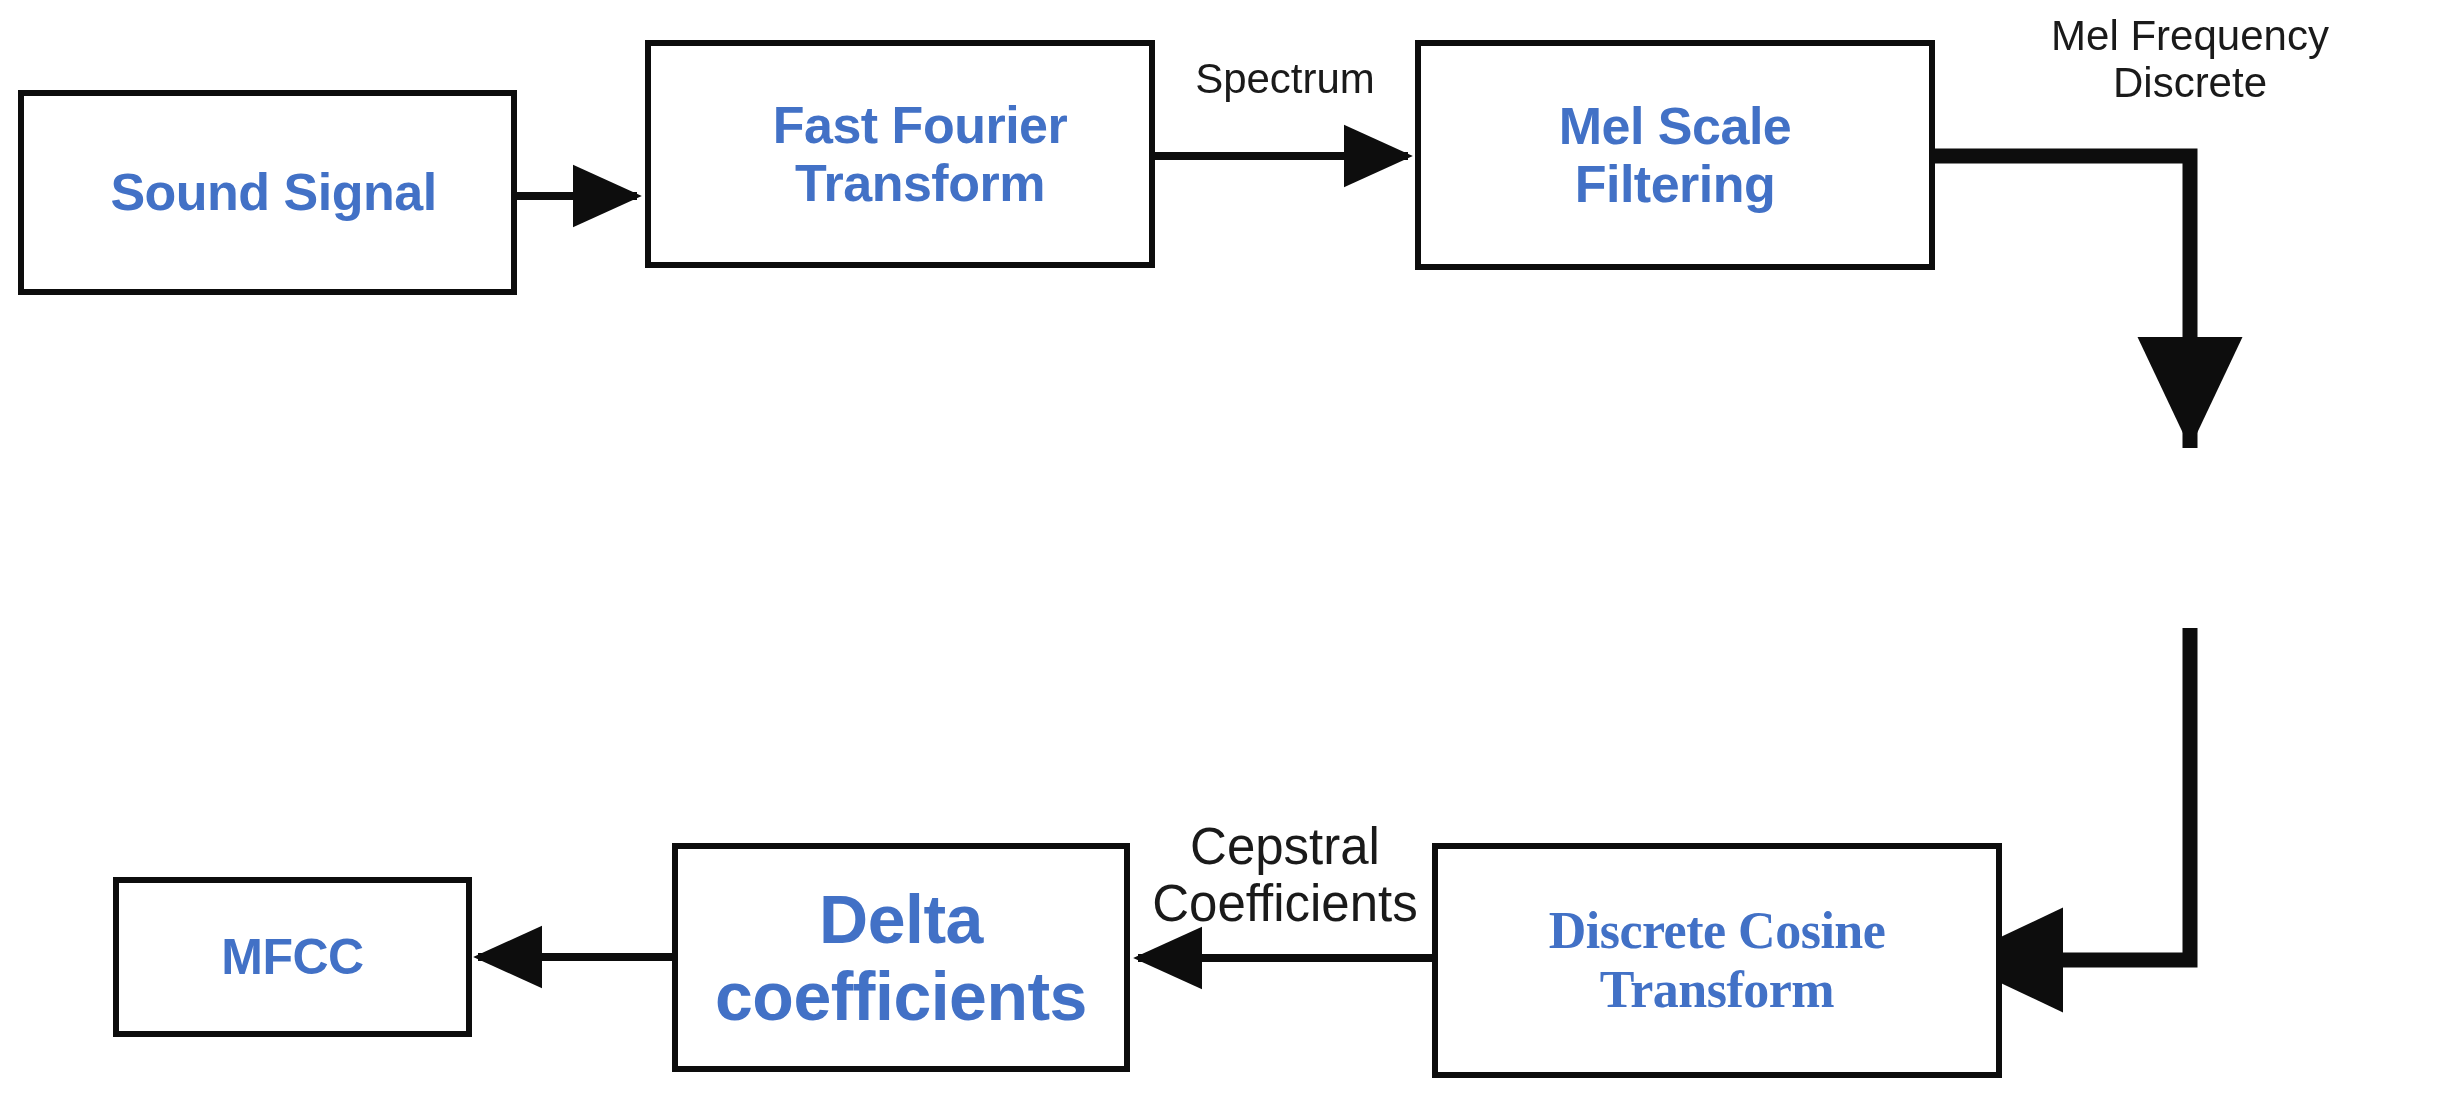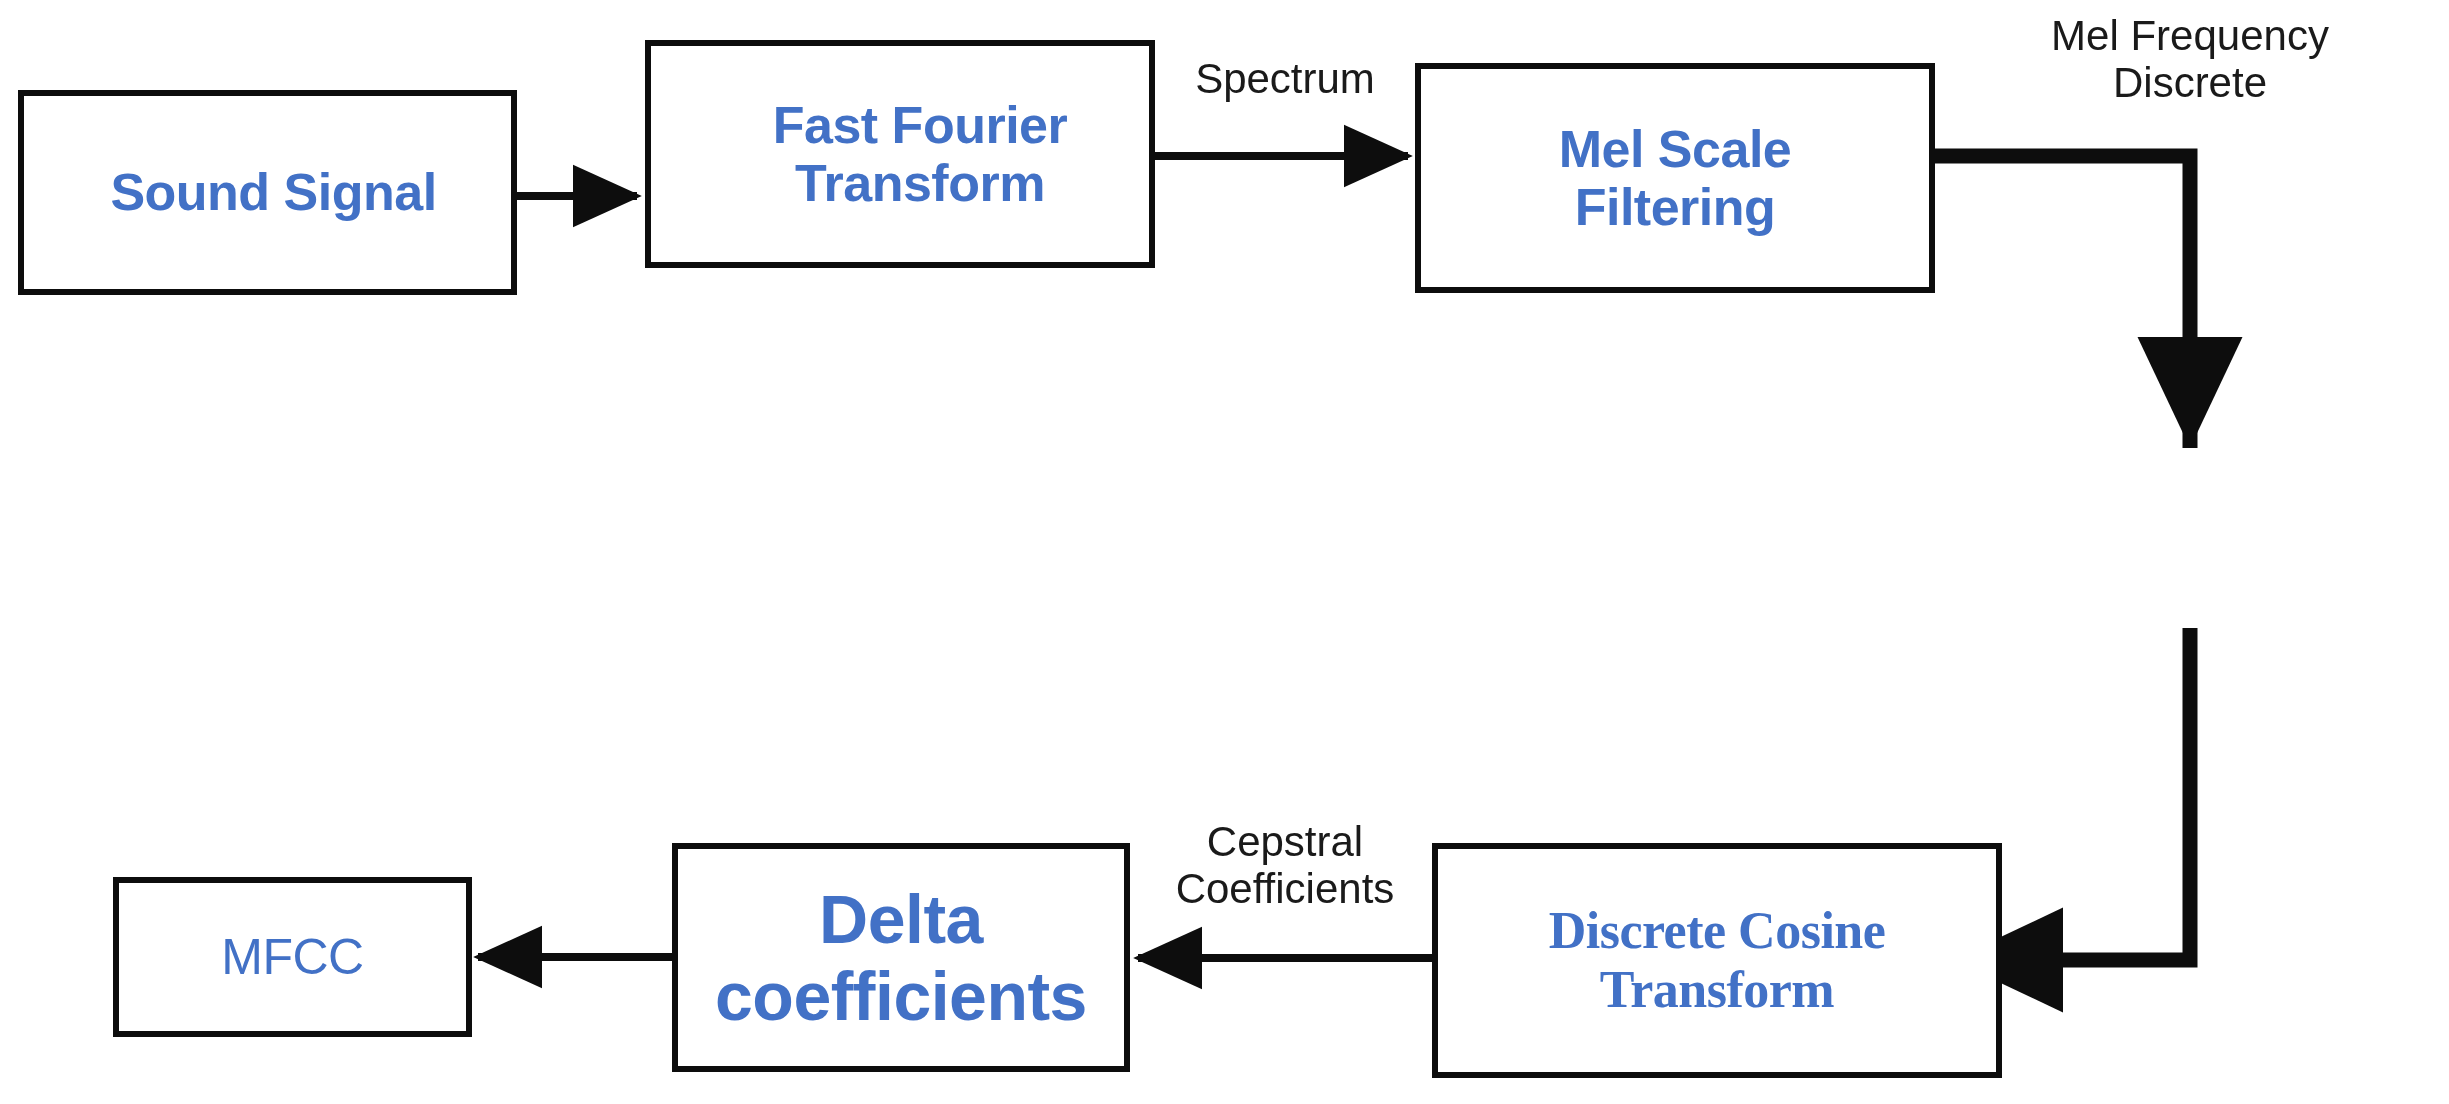--- a/index.html
+++ b/index.html
@@ -82,41 +82,41 @@
 
   <div class="node" style="left:18px; top:90px; width:499px; height:205px;">
     <span class="node-label" style="font-size:52px;margin-left:12px;">Sound Signal</span>
   </div>
 
   <div class="node" style="left:645px; top:40px; width:510px; height:228px;padding-left:40px;">
     <span class="node-label" style="font-size:52px;">Fast Fourier
 Transform</span>
   </div>
 
-  <div class="node" style="left:1415px; top:40px; width:520px; height:230px;margin-top:23px;">
+  <div class="node" style="left:1415px; top:40px; width:520px; height:230px;">
     <span class="node-label" style="font-size:52px;">Mel Scale
 Filtering</span>
   </div>
 
 
   <div class="node" style="left:1432px; top:843px; width:570px; height:235px;font-family:Liberation Serif, serif;">
     <span class="node-label" style="font-size:52px;">Discrete Cosine
 Transform</span>
   </div>
 
   <div class="node" style="left:672px; top:843px; width:458px; height:229px;">
     <span class="node-label" style="font-size:68px;">Delta
 coefficients</span>
   </div>
 
   <div class="node" style="left:113px; top:877px; width:359px; height:160px;">
-    <span class="node-label" style="font-size:50px; font-weight:normal;">MFCC</span>
+    <span class="node-label" style="font-size:50px; font-weight:bold;">MFCC</span>
   </div>
 
   <div class="edge-label" style="left:1160px; top:55px; width:250px; font-size:42px;">Spectrum</div>
 
   <div class="edge-label" style="left:1955px; top:12px; width:470px; font-size:42px;">Mel Frequency
 Discrete</div>
 
-  <div class="edge-label" style="left:1135px; top:818px; width:300px; font-size:42px;">Cepstral
+  <div class="edge-label" style="left:1135px; top:818px; width:300px; font-size:51px;">Cepstral
 Coefficients</div>
 
 </div>
 
 </body></html>

